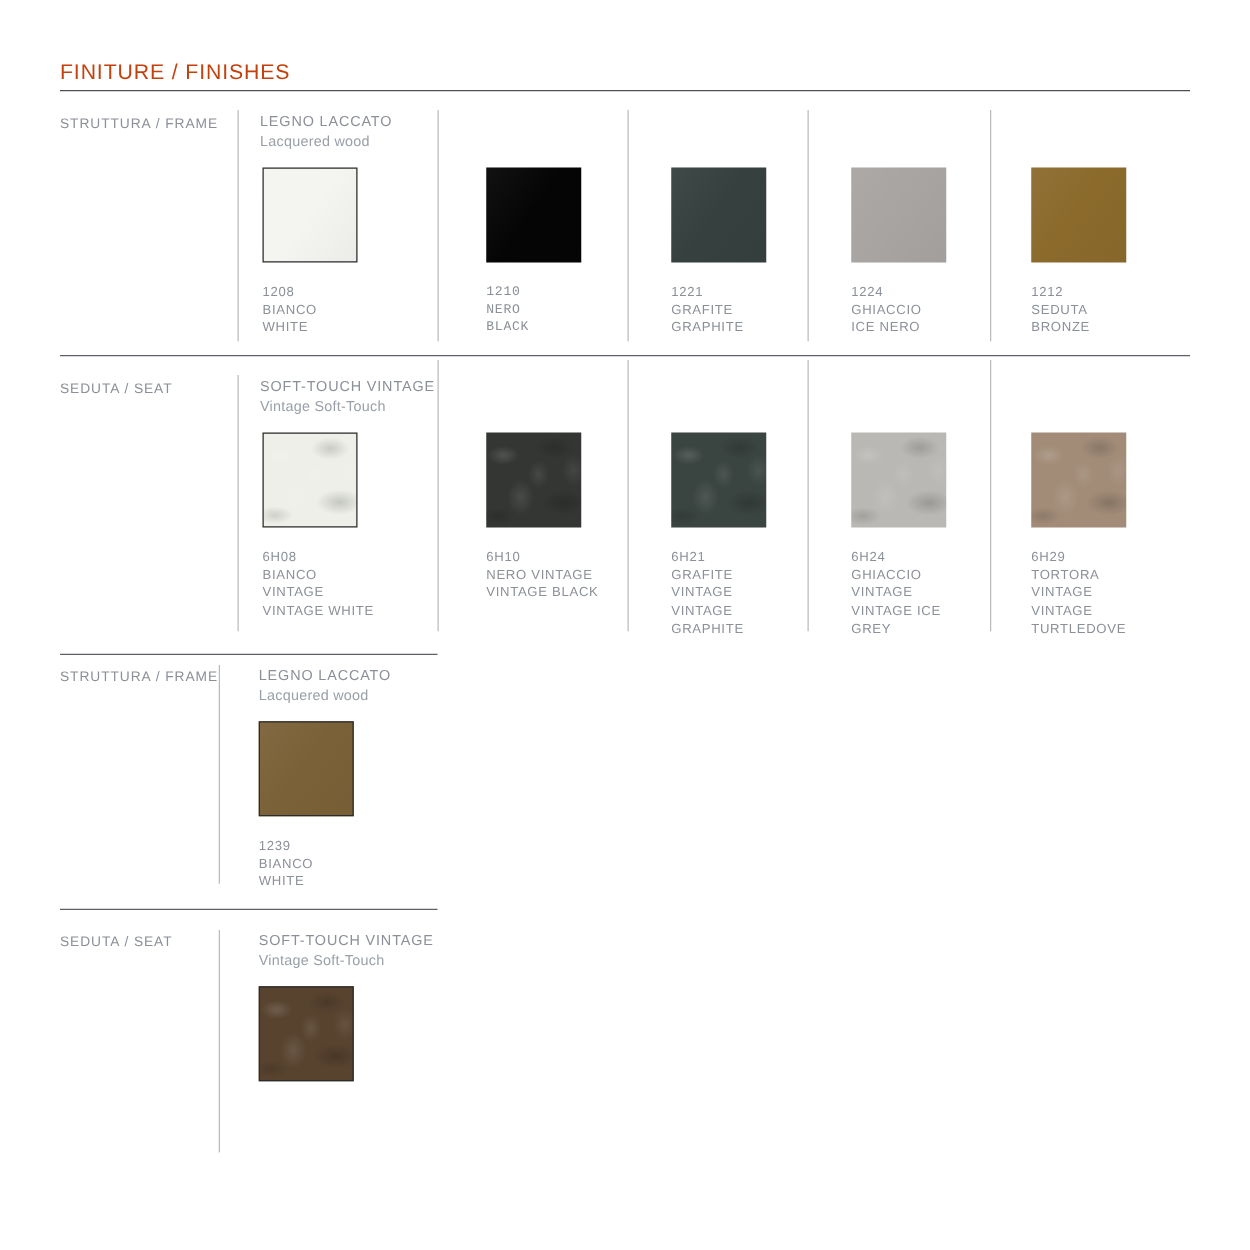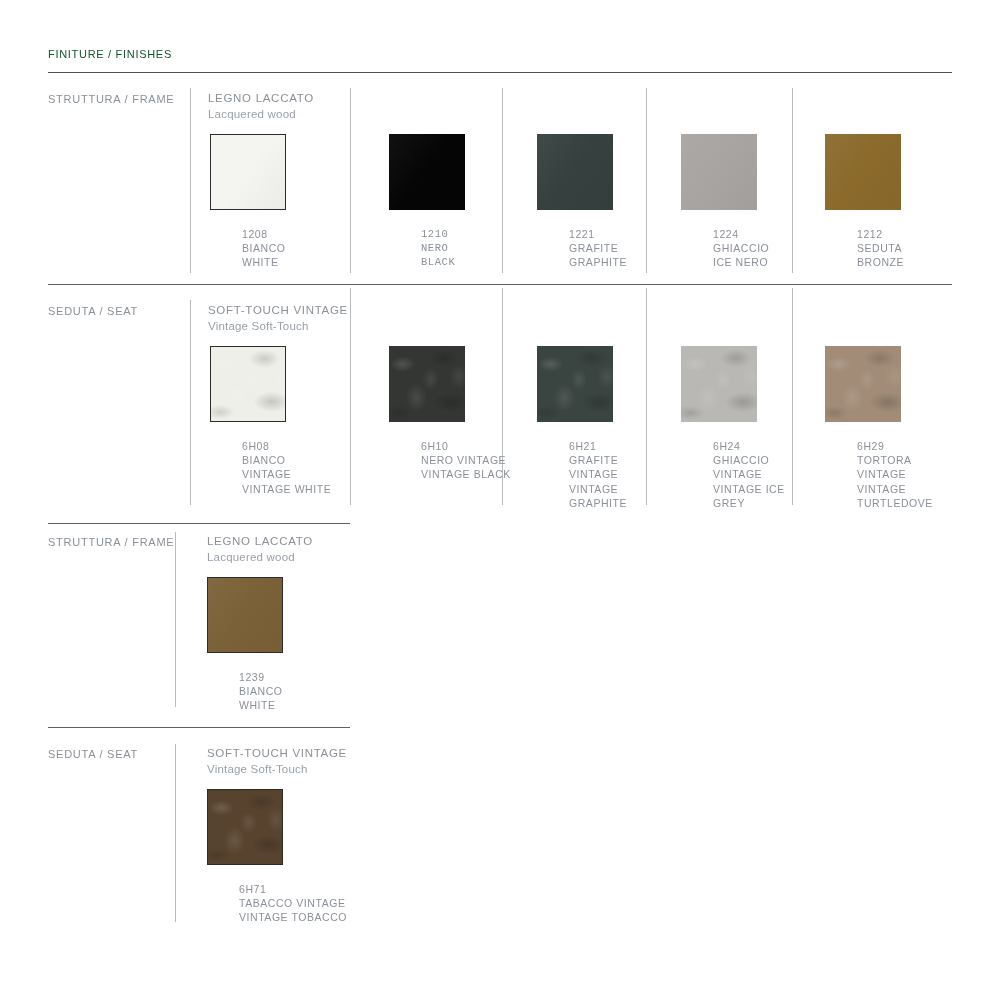--- a/index.html
+++ b/index.html
@@ -23,23 +23,23 @@
     left: 0; top: 0;
     width: 1000px;
     height: 1000px;
   }
 
   
   .doc-title {
     position: absolute;
     left: 48px;
     top: 48px;
-    font-size: 11px;
+    font-size: 17px;
     letter-spacing: 0.7px;
-    color: #14532d;
+    color: #c2410c;
     white-space: nowrap;
   }
   .title-rule {
     position: absolute;
     left: 48px;
     top: 72px;
     width: 904px;
     height: 1px;
     background: #4c5055;
   }
@@ -65,21 +65,21 @@
     white-space: nowrap;
     margin-top: 2px;
   }
 
   .swatch-caption {
     font-size: 10.5px;
     letter-spacing: 0.55px;
     line-height: 14.2px;
     color: #8b9098;
   }
-  .swatch-caption .line { display: block; white-space: nowrap; margin-left: 32px; }
+  .swatch-caption .line { display: block; white-space: nowrap; }
 
   
   .vline {
     position: absolute;
     width: 1px;
     background: #b9bcbf;
   }
   .hline {
     position: absolute;
     height: 1px;
@@ -242,19 +242,14 @@
   <div class="hline" style="left:48px; top:727px; width:302px;"></div>
 
   <div class="cell cat-label" style="left:48px; top:748px;">SEDUTA / SEAT</div>
   <div class="vline" style="left:175px; top:744px; height:178px;"></div>
 
   <div class="cell mat-name" style="left:207px; top:747px;">SOFT-TOUCH VINTAGE</div>
   <div class="cell mat-sub" style="left:207px; top:761px;">Vintage Soft-Touch</div>
 
   <div class="swatch bordered vintage" style="left: 207px; top: 789px; background-color: rgb(88, 67, 47);"></div>
 
-  <div class="cell swatch-caption" style="left:207px; top:882px;">
-      <span class="line">6H71</span>
-      <span class="line">TABACCO VINTAGE</span>
-      <span class="line">VINTAGE TOBACCO</span>
-    </div>
 
 </div>
 
 </body></html>

